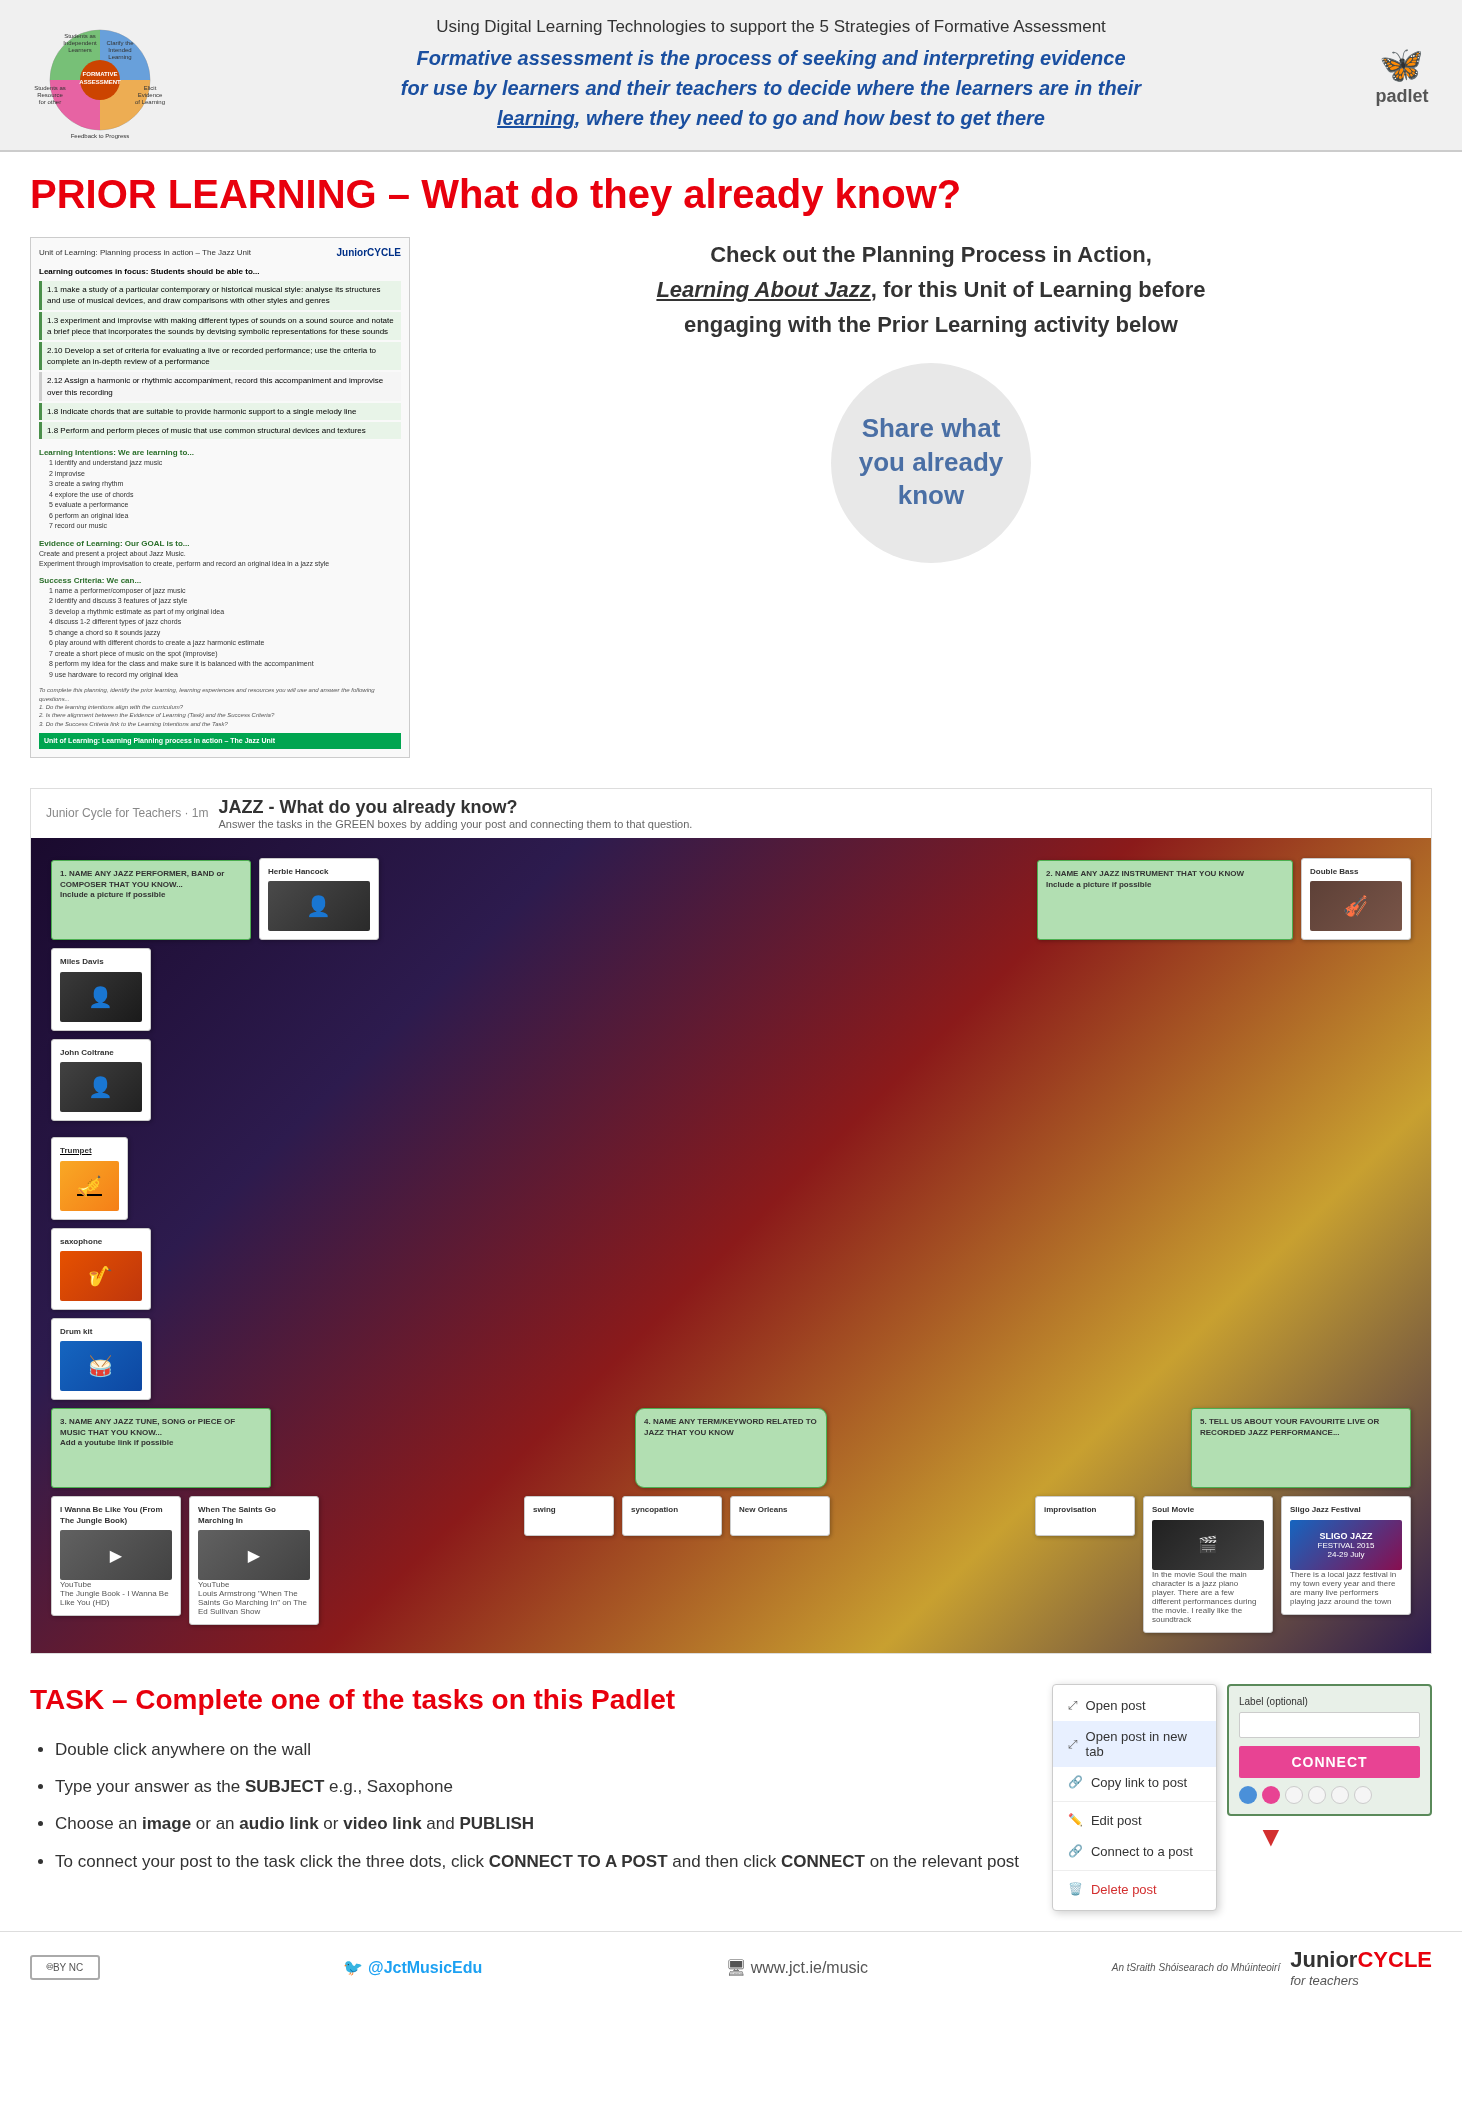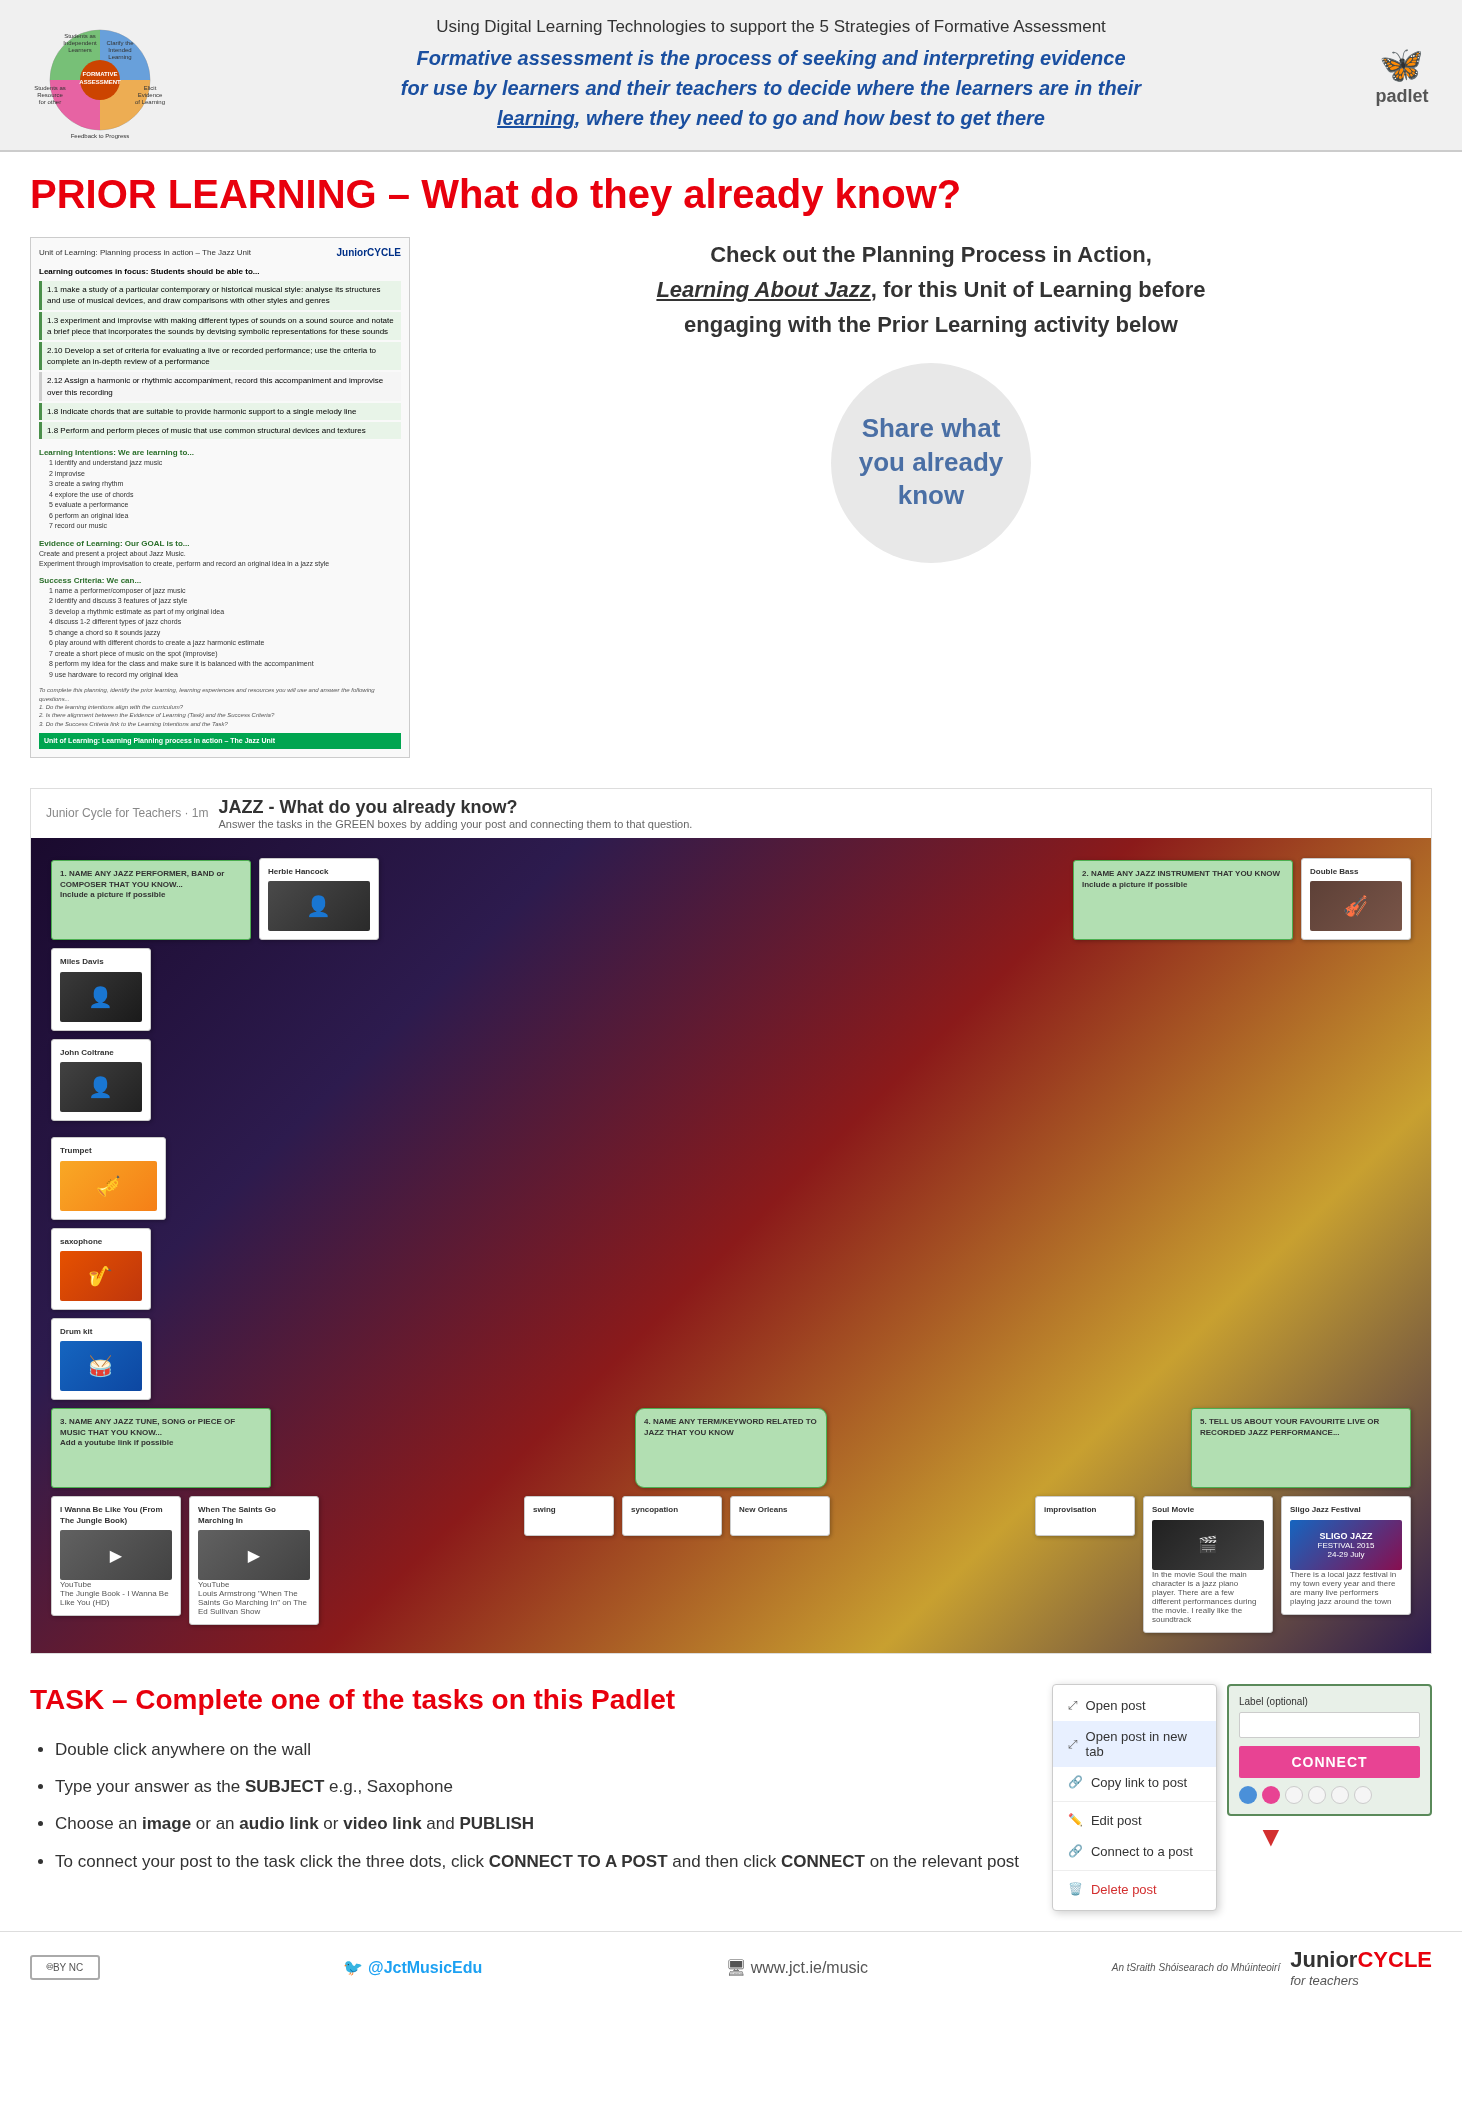--- a/index.html
+++ b/index.html
@@ -544,21 +544,21 @@
 
       <div class="pcard" style="width:120px;">
         <div class="pcard-label">Herbie Hancock</div>
         <div class="pcard-image herbie">
           <span style="font-size:20px;">👤</span>
         </div>
       </div>
 
       <div style="flex:1;"></div>
 
-      <div class="pcard green" style="width:220px;min-height:80px;">
+      <div class="pcard green" style="width:256px;min-height:80px;">
         <div class="pcard-label">2. NAME ANY JAZZ INSTRUMENT THAT YOU KNOW<br>Include a picture if possible</div>
       </div>
 
       <div class="pcard" style="width:110px;">
         <div class="pcard-label">Double Bass</div>
         <div class="pcard-image bass">
           <span style="font-size:20px;">🎻</span>
         </div>
       </div>
     </div>
@@ -573,21 +573,21 @@
       </div>
 
       <div class="pcard" style="width:100px;">
         <div class="pcard-label">John Coltrane</div>
         <div class="pcard-image coltrane">
           <span style="font-size:20px;">👤</span>
         </div>
       </div>
       <div style="flex:1;"></div>
 
-      <div class="pcard" style="width:115px;">
+      <div class="pcard" style="width:77px;text-decoration:underline;">
         <div class="pcard-label">Trumpet</div>
         <div class="pcard-image trumpet">
           <span style="font-size:20px;">🎺</span>
         </div>
       </div>
 
       <div class="pcard" style="width:100px;">
         <div class="pcard-label">saxophone</div>
         <div class="pcard-image saxophone">
           <span style="font-size:20px;">🎷</span>

